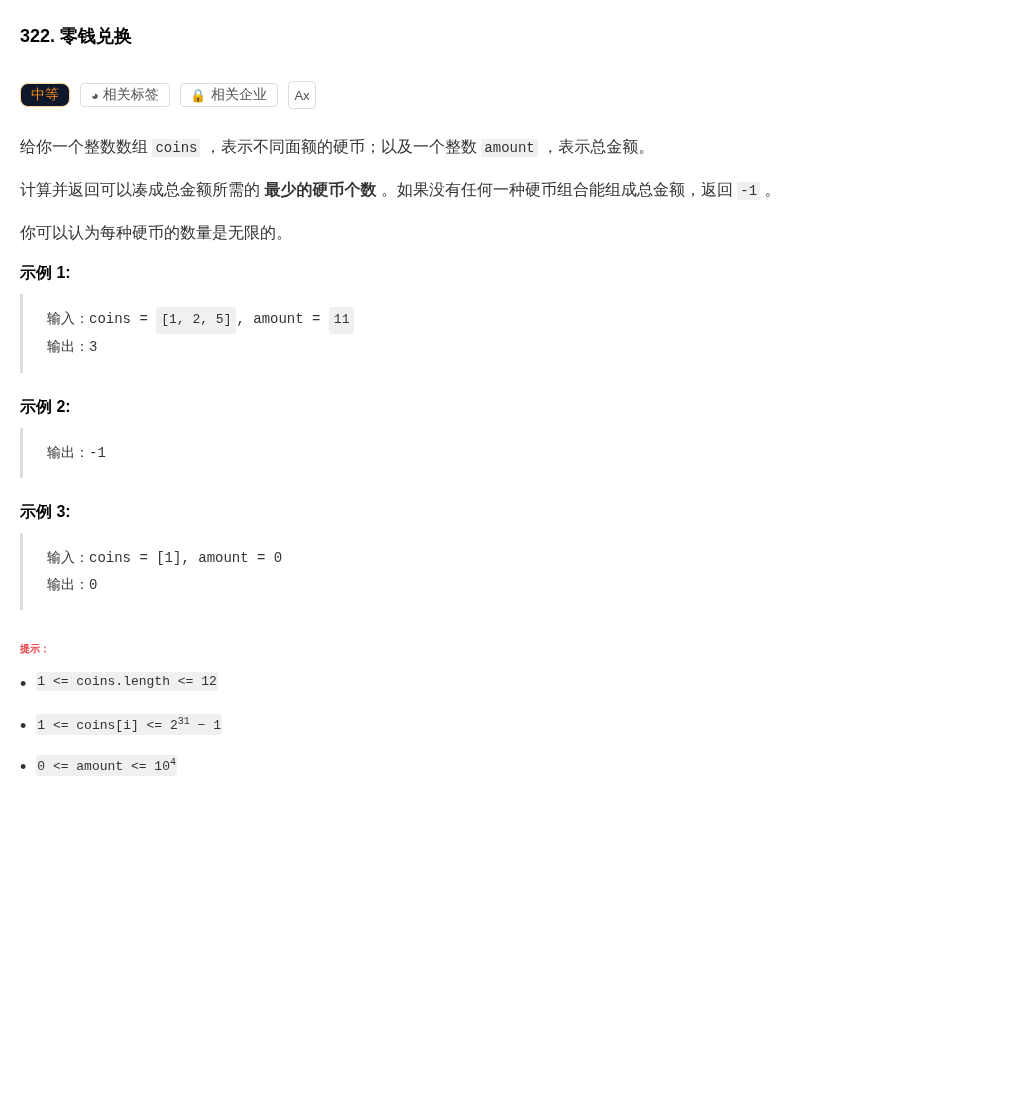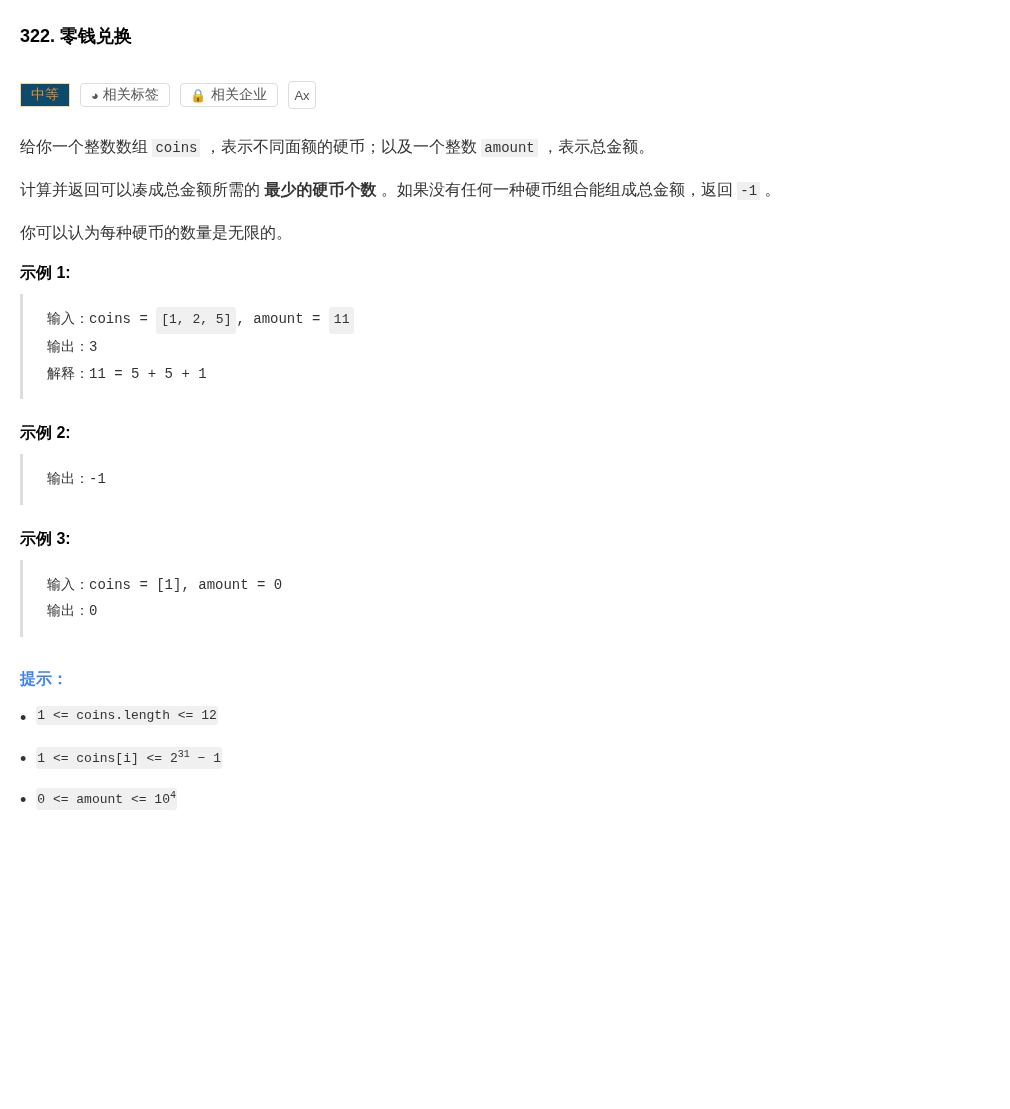--- a/index.html
+++ b/index.html
@@ -26,24 +26,24 @@
 
     .tags-row {
       display: flex;
       align-items: center;
       gap: 10px;
       margin-bottom: 24px;
       flex-wrap: wrap;
     }
 
     .tag-difficulty {
-      background: #0c4a6e;
+      background: #0f172a;
       color: #fa8c16;
       border: 1px solid #ffd591;
-      border-radius: 0;
+      border-radius: 8px;
       padding: 2px 10px;
       font-size: 14px;
       font-weight: 500;
     }
 
     .tag-related {
       display: flex;
       align-items: center;
       gap: 4px;
       color: #555;
@@ -129,24 +129,24 @@
       font-family: "SFMono-Regular", Consolas, "Liberation Mono", Menlo, monospace;
       font-size: 13px;
       color: #333;
     }
 
     .hint-section {
       margin-top: 32px;
     }
 
     .hint-title {
-      font-size: 16px;
+      font-size: 10px;
       font-weight: 700;
       margin-bottom: 16px;
-      color: #3b82f6;
+      color: #ef4444;
     }
 
     .hint-list {
       list-style: none;
       padding: 0;
     }
 
     .hint-list li {
       display: flex;
       align-items: flex-start;
@@ -203,23 +203,20 @@
 </div>
 
 <div class="example-section">
   <div class="example-title">示例 1:</div>
   <div class="example-block">
     <span class="line">
       <span>输入：</span><span>coins = </span><span class="code-badge">[1, 2, 5]</span><span>, amount = </span><span class="code-badge">11</span>
     </span>
     <span class="line">
       <span>输出：</span><span>3</span>
-    </span>
-    <span class="line">
-      <span>解释：</span><span>11 = 5 + 5 + 1</span>
     </span>
   </div>
 </div>
 
 <div class="example-section">
   <div class="example-title">示例 2:</div>
   <div class="example-block">
     <span class="line">
       <span>输出：</span><span>-1</span>
     </span>

